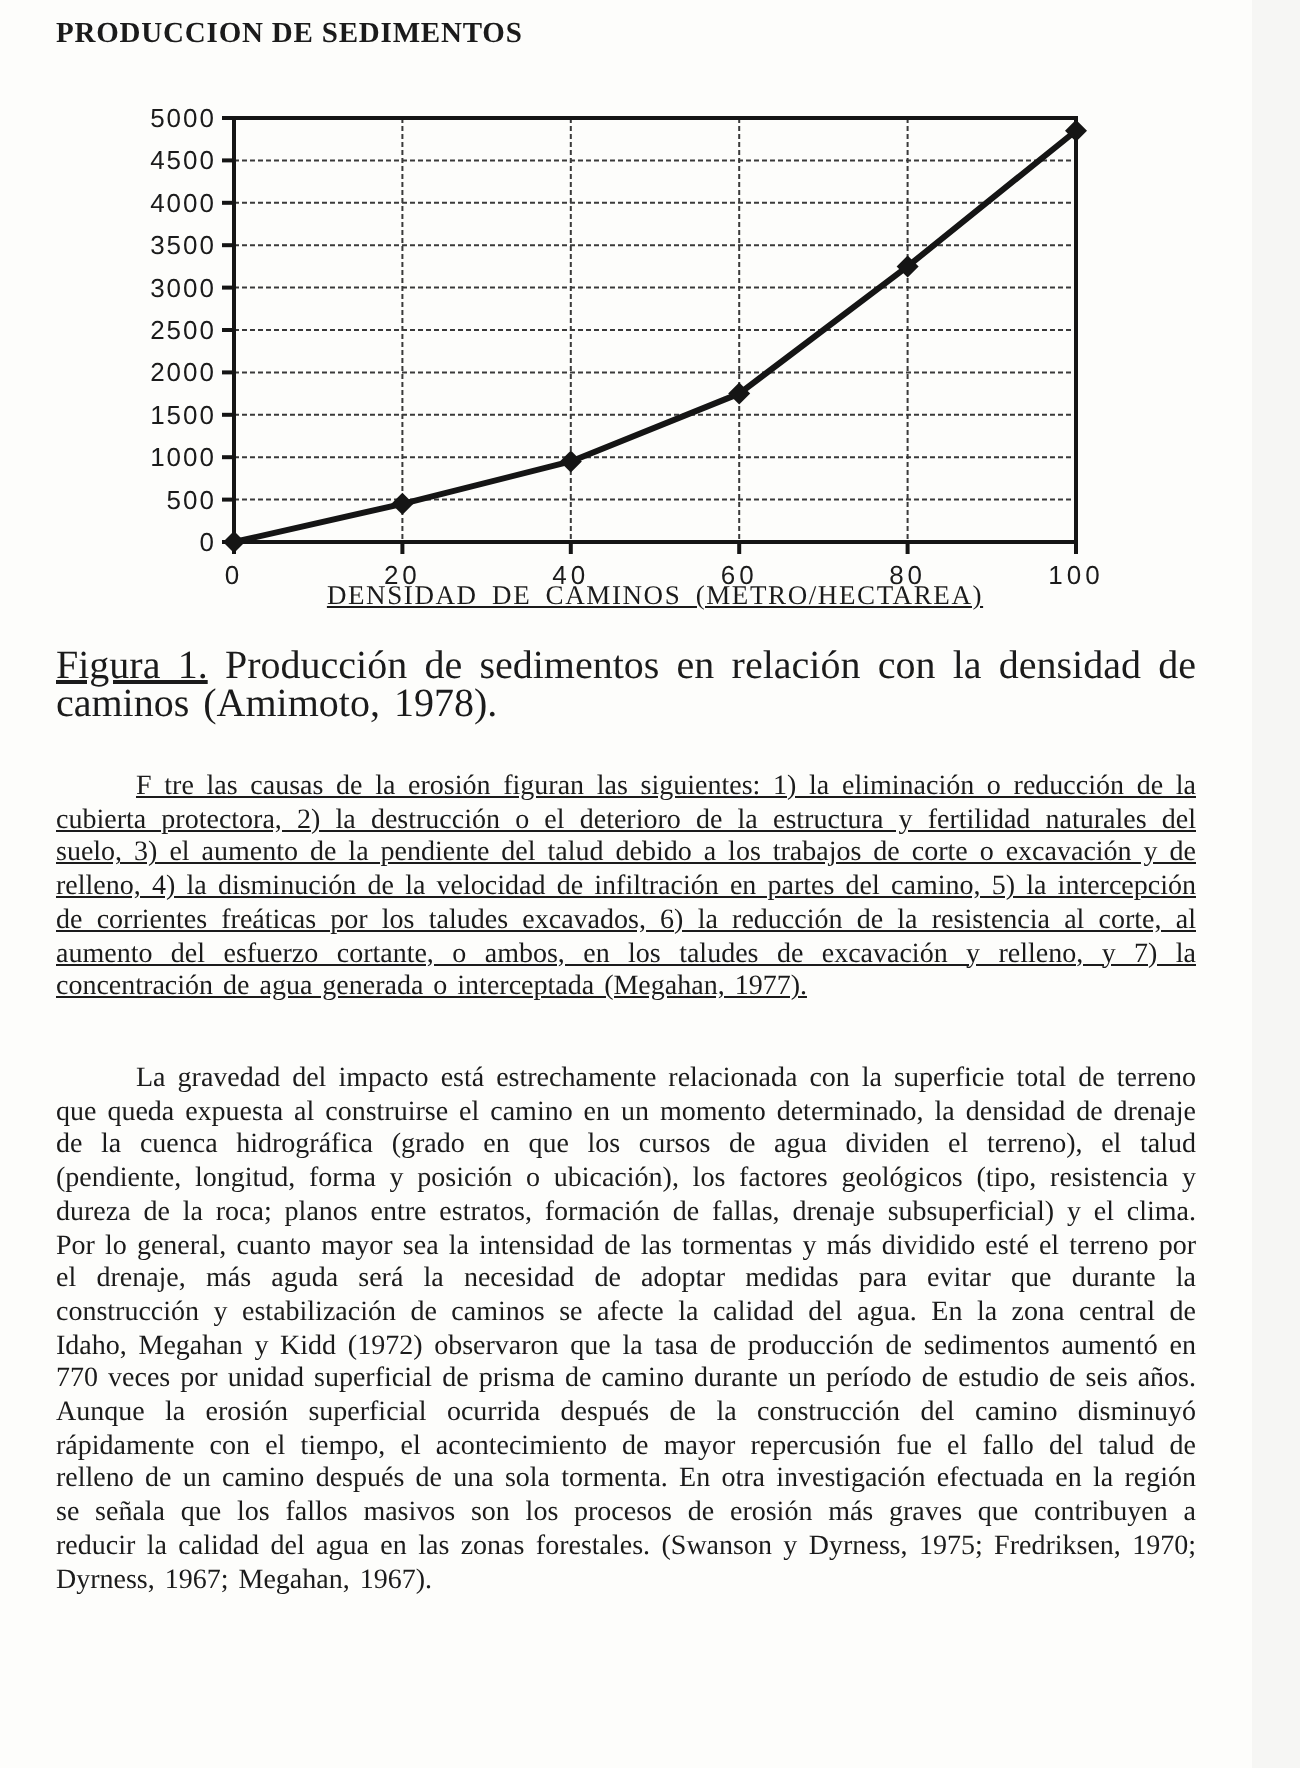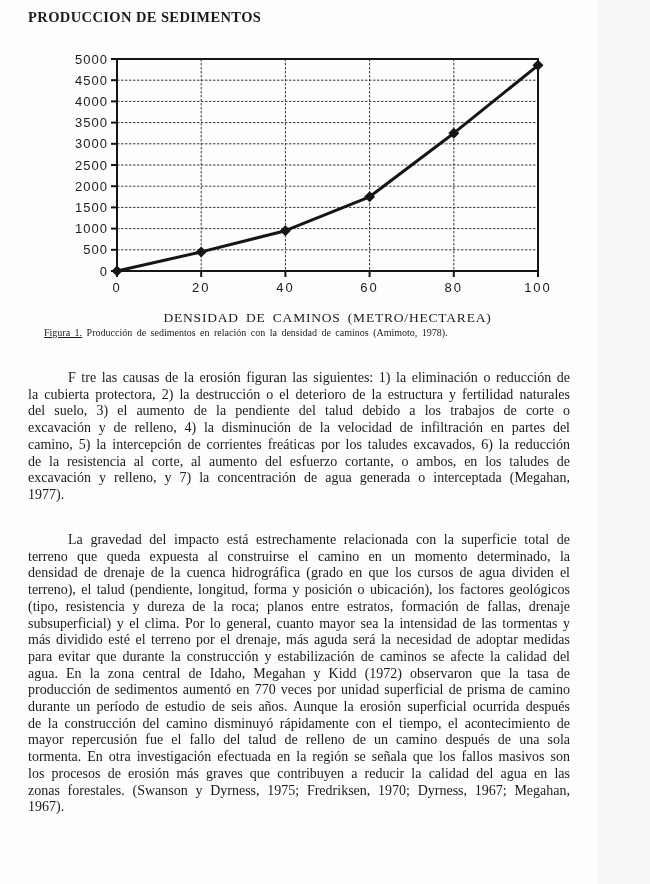--- a/index.html
+++ b/index.html
@@ -7,20 +7,21 @@
     width: 650px; height: 884px;
     background: #f6f6f4;
     font-family: "Liberation Serif", serif;
     color: #1b1b1b;
   }
   .page {
     position: relative;
     width: 598px; height: 884px;
     background: #fdfdfb;
     overflow: hidden;
+    padding-left: 28px;
   }
   .doc-title {
     position: absolute; top: 8px; left: 28px;
     font-size: 14.5px; line-height: 19px;
     letter-spacing: 0.4px; font-weight: 600;
     white-space: pre;
   }
   .chart-svg { position: absolute; top: 50px; left: 0; }
   .grid-h, .grid-v { stroke: #3a3a3a; stroke-width: 1; stroke-dasharray: 2.5 1.5; }
   .frame { fill: none; stroke: #151515; stroke-width: 2; }
@@ -29,38 +30,38 @@
   .marker { fill: #151515; }
   .ylab {
     font-family: "Liberation Sans", sans-serif; font-size: 13px;
     letter-spacing: 1px; fill: #1b1b1b; text-anchor: end;
   }
   .xlab {
     font-family: "Liberation Sans", sans-serif; font-size: 13px;
     letter-spacing: 2px; fill: #1b1b1b; text-anchor: middle;
   }
   .axis-title {
-    position: absolute; top: 310px; left: 117px; width: 421px;
+    position: absolute; top: 290px; left: 117px; width: 421px;
     text-align: center; font-size: 13.5px; letter-spacing: 0.8px;
     word-spacing: 3px;
+    text-decoration: underline;
   }
   .caption {
     position: absolute; top: 324px; left: 28px; right: 28px;
-    font-size: 10px; line-height: 18.5px; text-align: justify;
+    font-size: 20px; line-height: 18.5px; text-align: justify;
     word-spacing: 2px;
-    margin-left: 16px;
   }
   .caption .cap-label { text-decoration: underline; }
   .para {
     position: absolute; left: 28px; right: 28px;
     font-size: 14px; line-height: 16.7px;
     text-align: justify; text-indent: 40px;
     word-spacing: 1.5px;
   }
-  .para-1 { top: 370px; }
+  .para-1 { top: 386px; text-decoration: underline; }
   .para-2 { top: 532px; }
 </style>
 </head>
 <body>
 
 <div class="page">
 
   <div class="doc-title"><span>PRODUCCION DE SEDIMENTOS</span><br></div>
 
   <svg class="chart-svg" width="650" height="244" viewBox="0 0 650 244">

